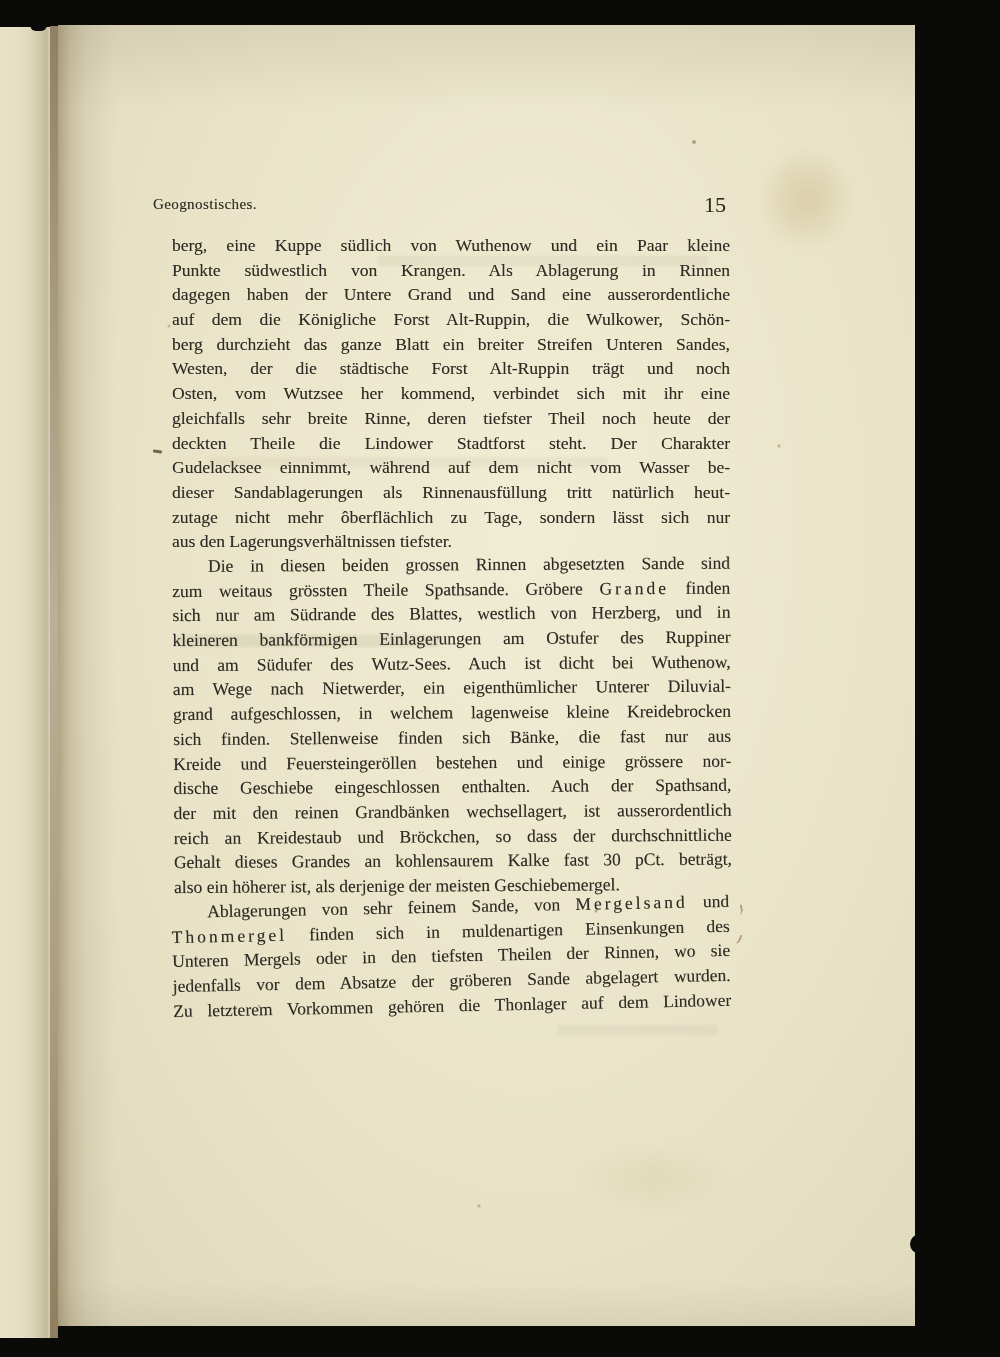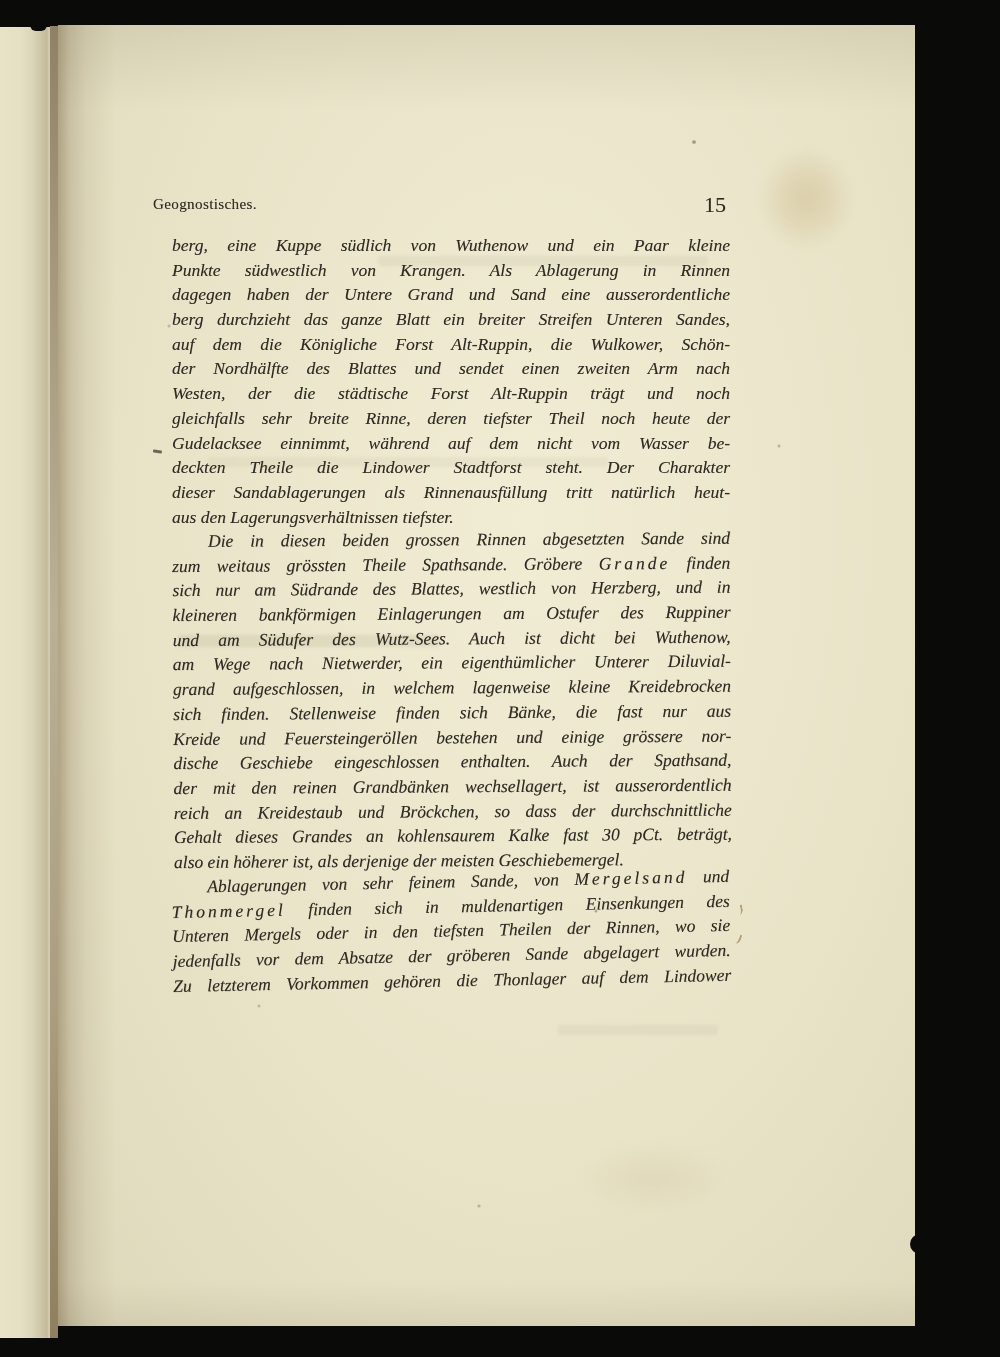--- a/index.html
+++ b/index.html
@@ -65,21 +65,20 @@
   .page-number {
     position: absolute; right: 4px; top: -2px;
     font-size: 22px; color: var(--ink);
     text-shadow: 0.3px 0.2px 0.3px rgba(45,40,30,0.35);
   }
   
   .text-block {
     position: absolute; left: 114px; top: 208px; width: 558px;
     font-size: 17.5px; color: var(--ink);
     text-shadow: 0.3px 0.2px 0.3px rgba(45,40,30,0.35);
-    font-style: italic;
   }
   .para { position: relative; }
   .para:nth-child(2) { transform: rotate(-0.35deg); transform-origin: 0 0; }
   .para:nth-child(3) { transform: rotate(-1.15deg); transform-origin: 0 40%; }
   .line {
     height: 24.7px; line-height: 24.7px;
     text-align: justify; text-align-last: justify;
     white-space: normal; overflow: visible;
   }
   .line.flush { text-align-last: left; }
@@ -164,28 +163,29 @@
     <div class="header-row">
       <div class="page-title">Geognostisches.</div>
       <div class="page-number">15</div>
     </div>
 
     <div class="text-block">
         <div class="para">
           <div class="line">berg, eine Kuppe südlich von Wuthenow und ein Paar kleine</div>
           <div class="line">Punkte südwestlich von Krangen.  Als Ablagerung in Rinnen</div>
           <div class="line">dagegen haben der Untere Grand und Sand eine ausserordentliche</div>
+          <div class="line">auf dem die Königliche Forst Alt-Ruppin, die Wulkower, Schön-</div>
           <div class="line">berg durchzieht das ganze Blatt ein breiter Streifen Unteren Sandes,</div>
-          <div class="line">auf dem die Königliche Forst Alt-Ruppin, die Wulkower, Schön-</div>
-          <div class="line">der Nordhälfte des Blattes und sendet einen zweiten Arm nach</div>
           <div class="line">Westen, der die städtische Forst Alt-Ruppin trägt und noch</div>
+          <div class="line">Osten, vom Wutzsee her kommend, verbindet sich mit ihr eine</div>
           <div class="line">gleichfalls sehr breite Rinne, deren tiefster Theil noch heute der</div>
+          <div class="line">deckten Theile die Lindower Stadtforst steht.  Der Charakter</div>
           <div class="line">Gudelacksee einnimmt, während auf dem nicht vom Wasser be-</div>
-          <div class="line">deckten Theile die Lindower Stadtforst steht.  Der Charakter</div>
           <div class="line">dieser Sandablagerungen als Rinnenausfüllung tritt natürlich heut-</div>
+          <div class="line">zutage nicht mehr ôberflächlich zu Tage, sondern lässt sich nur</div>
           <div class="line flush">aus den Lagerungsverhältnissen tiefster.</div>
         </div>
         <div class="para">
           <div class="line indent">Die in diesen beiden grossen Rinnen abgesetzten Sande sind</div>
           <div class="line">zum weitaus grössten Theile Spathsande.  Gröbere <span class="sperr">Grande</span> finden</div>
           <div class="line">sich nur am Südrande des Blattes, westlich von Herzberg, und in</div>
           <div class="line">kleineren bankförmigen Einlagerungen am Ostufer des Ruppiner</div>
           <div class="line">und am Südufer des Wutz-Sees.  Auch ist dicht bei Wuthenow,</div>
           <div class="line">am Wege nach Nietwerder, ein eigenthümlicher Unterer Diluvial-</div>
           <div class="line">grand aufgeschlossen, in welchem lagenweise kleine Kreidebrocken</div>

